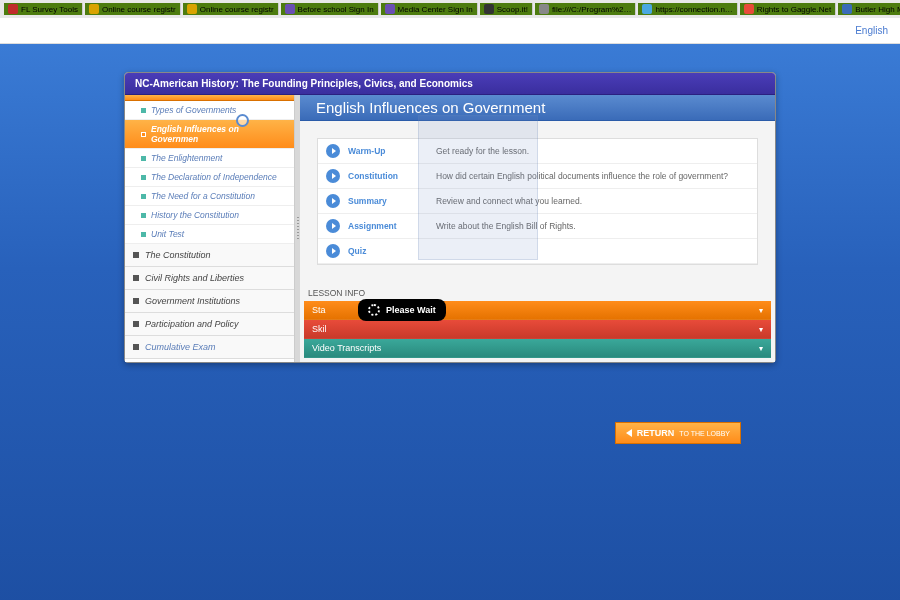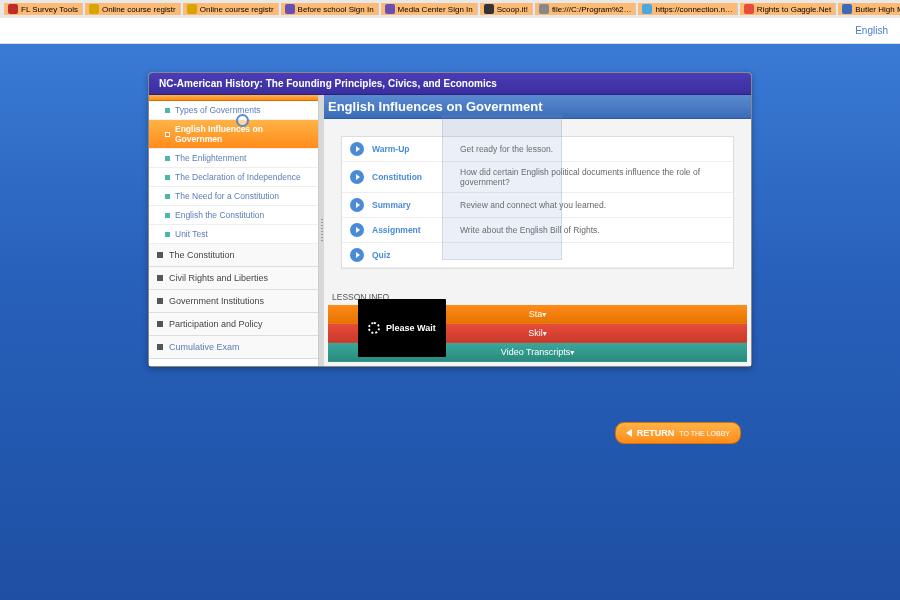--- a/index.html
+++ b/index.html
@@ -1,55 +1,55 @@
 <!DOCTYPE html>
 <html><head>
 <meta charset="utf-8">
 <style>
   * { box-sizing: border-box; margin: 0; padding: 0; font-family: Arial, sans-serif; }
   body { width: 900px; height: 600px; overflow: hidden; background: #fff; }
   .browser-tabs { height: 18px; background: #e8e8e8; display: flex; align-items: center; padding: 0 4px; font-size: 8px; gap: 2px; overflow: hidden; }
-  .tab { display: flex; align-items: center; gap: 3px; padding: 1px 4px; white-space: nowrap; background: #fdba74; border-right: 1px solid #ccc; }
+  .tab { display: flex; align-items: center; gap: 3px; padding: 1px 4px; white-space: nowrap; background: #4d7c0f; border-right: 1px solid #ccc; }
   .tab-favicon { width: 10px; height: 10px; display: inline-block; border-radius: 2px; }
   .address-bar { height: 26px; background: #fff; border-bottom: 1px solid #ddd; display: flex; justify-content: flex-end; align-items: center; padding: 0 12px; font-size: 10px; }
   .lang-link { color: #4a7bd0; }
   .viewport { height: 562px; background: linear-gradient(180deg, #3a7bd5 0%, #2861bb 40%, #1d4fa3 100%); display: flex; flex-direction: column; align-items: center; padding-top: 28px; position: relative; }
-  .course-shell { width: 604px; background: #f4f4f4; border: 1px solid #888; border-radius: 4px; box-shadow: 0 2px 6px rgba(0,0,0,.3); }
+  .course-shell { width: 652px; background: #f4f4f4; border: 1px solid #888; border-radius: 4px; box-shadow: 0 2px 6px rgba(0,0,0,.3); }
   .course-header { background: linear-gradient(180deg, #4a3db8 0%, #3a2e9e 100%); color: #fff; font-size: 10px; font-weight: bold; padding: 5px 10px; border-radius: 3px 3px 0 0; border-bottom: 1px solid #2a2080; }
   .course-body { display: flex; }
-  .sidebar { width: 170px; background: #fff; border-right: 1px solid #ccc; }
+  .sidebar { width: 170px; background: #fff; border-right: 1px solid #ccc; font-style: italic; }
   .orange-strip { height: 6px; background: linear-gradient(180deg, #ffb347, #ff8c1a); border-bottom: 1px solid #d97000; }
   .sub-list { font-size: 8.5px; }
   .sub-item { padding: 4px 6px 4px 16px; border-bottom: 1px solid #eee; color: #5a7db8; display: flex; align-items: center; gap: 5px; cursor: pointer; position: relative; }
   .sub-item.active { background: linear-gradient(180deg, #ffb347, #ff8c1a); color: #fff; font-weight: bold; }
   .sq { width: 5px; height: 5px; display: inline-block; }
   .sq.teal { background: #4db8a8; }
   .sq.orange { background: #ff8c1a; border: 1px solid #fff; }
   .unit-item { padding: 6px 8px; border-bottom: 1px solid #ddd; font-size: 9px; color: #444; display: flex; align-items: center; gap: 6px; cursor: pointer; background: #f9f9f9; text-align: center; }
   .sq.dark { background: #555; width: 6px; height: 6px; }
   .cumulative { color: #5a7db8; }
   .main { flex: 1; display: flex; flex-direction: column; background: #f4f4f4; position: relative; }
-  .lesson-title-bar { background: linear-gradient(180deg, #5a8bd0, #3a6bb8); color: #fff; font-size: 13px; font-weight: bold; padding: 4px 4px; border-bottom: 1px solid #2a5ba8; }
+  .lesson-title-bar { background: linear-gradient(180deg, #5a8bd0, #3a6bb8); color: #fff; font-size: 15px; font-weight: normal; padding: 4px 16px; border-bottom: 1px solid #2a5ba8; }
   .activities { background: #fff; margin: 17px; border: 1px solid #ddd; }
   .activity-row { display: flex; align-items: center; padding: 5px 8px; border-bottom: 1px solid #eee; font-size: 8.5px; gap: 8px; }
   .play-btn { width: 14px; height: 14px; border-radius: 50%; background: #4a8bd8; display: flex; align-items: center; justify-content: center; cursor: pointer; flex-shrink: 0; }
   .play-tri { width: 0; height: 0; border-left: 4px solid #fff; border-top: 3px solid transparent; border-bottom: 3px solid transparent; margin-left: 1px; }
   .act-name { width: 80px; color: #4a8bd8; font-weight: bold; }
   .act-desc { color: #666; flex: 1; }
   .highlight-block { position: absolute; left: 118px; top: 20px; width: 120px; height: 145px; background: rgba(120,150,200,.15); border: 1px solid rgba(100,130,180,.2); pointer-events: none; }
   .lesson-info-label { font-size: 8.5px; font-weight: normal; color: #555; padding: 6px 8px 3px; }
   .info-bars { margin: 0 4px 4px; }
-  .info-bar { padding: 4px 8px; font-size: 9px; color: #fff; display: flex; justify-content: center; align-items: center; border-bottom: 1px solid rgba(0,0,0,.1); cursor: pointer; }
+  .info-bar { padding: 4px 8px; font-size: 9px; color: #fff; display: flex; justify-content: space-between; align-items: center; border-bottom: 1px solid rgba(0,0,0,.1); cursor: pointer; }
   .info-bar.orange { background: linear-gradient(180deg, #ff8c1a, #e67300); }
   .info-bar.red { background: linear-gradient(180deg, #e84b3a, #c93a2a); }
   .info-bar.teal { background: linear-gradient(180deg, #3aa89a, #2a8a7e); }
   .chev { font-size: 8px; }
-  .loading-overlay { position: absolute; left: 358px; top: 255px; background: #000; color: #fff; font-size: 9px; font-weight: bold; padding: 23px 10px; display: flex; align-items: center; gap: 6px; z-index: 10; border-radius: 1px; }
+  .loading-overlay { position: absolute; left: 358px; top: 255px; background: #000; color: #fff; font-size: 9px; font-weight: bold; padding: 5px 10px; display: flex; align-items: center; gap: 6px; z-index: 10; border-radius: 8px; }
   .spinner { width: 12px; height: 12px; border: 2px dotted #fff; border-radius: 50%; }
-  .return-btn { position: absolute; right: 159px; top: 378px; background: linear-gradient(180deg, #ffb347, #ff8c1a); color: #fff; font-size: 9px; font-weight: bold; padding: 5px 10px; border-radius: 9px; border: 1px solid #d97000; display: flex; align-items: center; gap: 5px; cursor: pointer; }
+  .return-btn { position: absolute; right: 159px; top: 378px; background: linear-gradient(180deg, #ffb347, #ff8c1a); color: #fff; font-size: 9px; font-weight: bold; padding: 5px 10px; border-radius: 0; border: 1px solid #d97000; display: flex; align-items: center; gap: 5px; cursor: pointer; }
   .ret-arrow { width: 0; height: 0; border-right: 6px solid #fff; border-top: 4px solid transparent; border-bottom: 4px solid transparent; }
   .to-lobby { font-size: 7px; font-weight: normal; }
   .drag-grip { width: 5px; background: #d8d8d8; display: flex; align-items: center; justify-content: center; cursor: col-resize; }
   .grip-dots { width: 2px; height: 24px; background: repeating-linear-gradient(180deg, #999 0 1px, transparent 1px 3px); }
   .cursor-ring { position: absolute; width: 13px; height: 13px; border: 2px solid #5a8bd0; border-radius: 50%; left: 236px; top: 70px; z-index: 5; pointer-events: none; background: rgba(255,255,255,.5); }
 </style>
 </head>
 <body>
 
 <div class="browser-tabs" id="tab-strip">
@@ -120,21 +120,21 @@
             <div class="sub-item">
               <span class="sq teal"></span>
               <span>The Declaration of Independence</span>
             </div>
             <div class="sub-item">
               <span class="sq teal"></span>
               <span>The Need for a Constitution</span>
             </div>
             <div class="sub-item">
               <span class="sq teal"></span>
-              <span>English the Constitution</span>
+              <span>History the Constitution</span>
             </div>
             <div class="sub-item">
               <span class="sq teal"></span>
               <span>Unit Test</span>
             </div>
           </div>
         <div id="unit-list">
             <div class="unit-item">
               <span class="sq dark"></span>
               <span>The Constitution</span>

